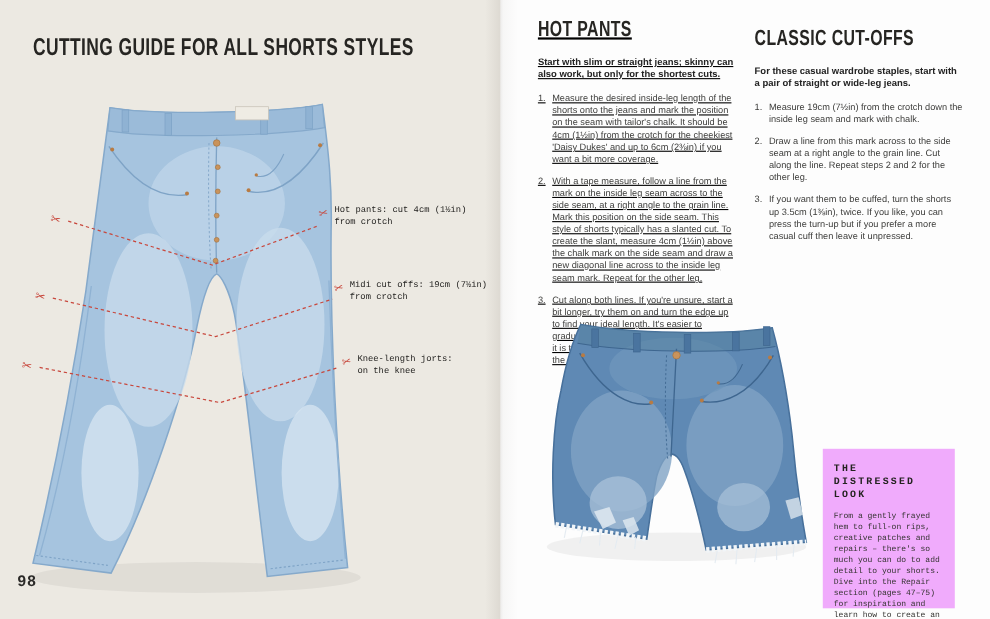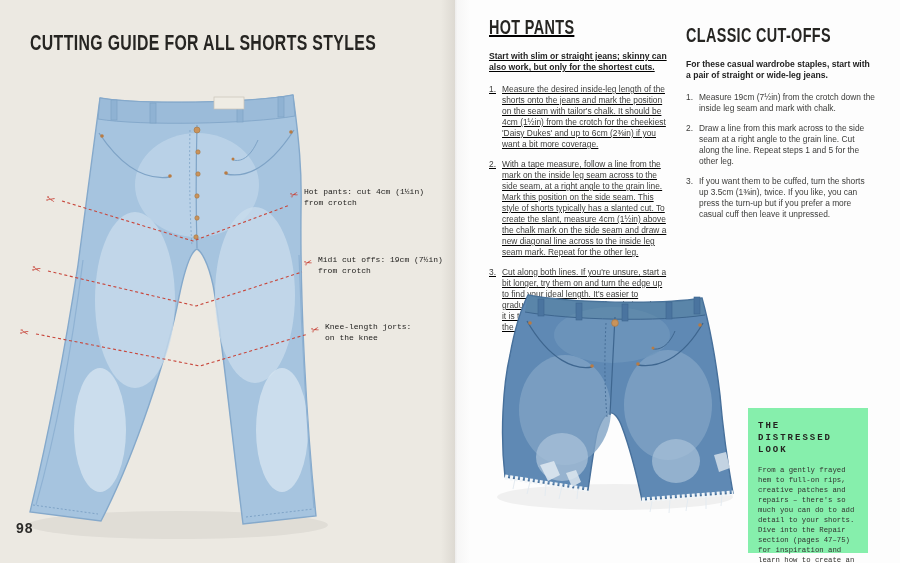--- a/index.html
+++ b/index.html
@@ -23,21 +23,21 @@
   .intro{font-size:8.6px;line-height:11px;font-weight:700;color:#232323;margin:12px 0 11px 0;}
   .step{display:flex;margin:0 0 9px 0;}
   .step .num{flex:0 0 13px;font-size:8.4px;line-height:11px;color:#3c3c3a;}
   .step .txt{font-size:8.4px;line-height:11px;color:#3c3c3a;}
   
   .annot{font-family:"Liberation Mono",monospace;font-size:8px;line-height:11px;
          color:#232220;white-space:nowrap;}
   .annot .sc{position:absolute;left:-14px;top:3px;color:#C8473C;font-family:"DejaVu Sans",sans-serif;
              font-size:10px;transform:rotate(-14deg);}
   
-  #distressed-box{left:748px;top:408px;width:120px;height:145px;background:#86efac;
+  #distressed-box{left:748px;top:408px;width:120px;height:145px;background:#f0abfc;
                   box-sizing:border-box;padding:12px 10px;}
   #distressed-box h3{font-family:"Liberation Mono",monospace;font-size:9px;line-height:12px;
                      letter-spacing:2px;color:#242320;margin:0 0 9px 0;font-weight:700;}
   #distressed-box p{font-family:"Liberation Mono",monospace;font-size:7.3px;line-height:10px;
                     color:#33322f;margin:0;}
   .pagenum{font-size:14px;letter-spacing:1px;color:#2b2a28;font-weight:700;}
   #pagenum-left{left:16px;top:520px;}
   #pagenum-right{left:912px;top:524px;}
   svg{display:block;}
 </style>
@@ -159,21 +159,21 @@
 
   <div class="abs col" id="col-classic">
     <h2 class="stamp h2">CLASSIC CUT-OFFS</h2>
     <p class="intro">For these casual wardrobe staples, start with a pair of straight or wide-leg jeans.</p>
     <div class="step">
       <span class="num">1.</span>
       <span class="txt">Measure 19cm (7½in) from the crotch down the inside leg seam and mark with chalk.</span>
     </div>
     <div class="step">
       <span class="num">2.</span>
-      <span class="txt">Draw a line from this mark across to the side seam at a right angle to the grain line. Cut along the line. Repeat steps 1 and 5 for the other leg.</span>
+      <span class="txt">Draw a line from this mark across to the side seam at a right angle to the grain line. Cut along the line. Repeat steps 2 and 2 for the other leg.</span>
     </div>
     <div class="step">
       <span class="num">3.</span>
       <span class="txt">If you want them to be cuffed, turn the shorts up 3.5cm (1⅜in), twice. If you like, you can press the turn-up but if you prefer a more casual cuff then leave it unpressed.</span>
     </div>
   </div>
 
   <svg class="abs" style="left:470px;top:265px" width="280" height="258" viewBox="0 0 280 258">
     <ellipse cx="145" cy="232" rx="118" ry="13" fill="#000" opacity="0.05"></ellipse>
     <path d="M58,30 C100,38 190,40 232,33

